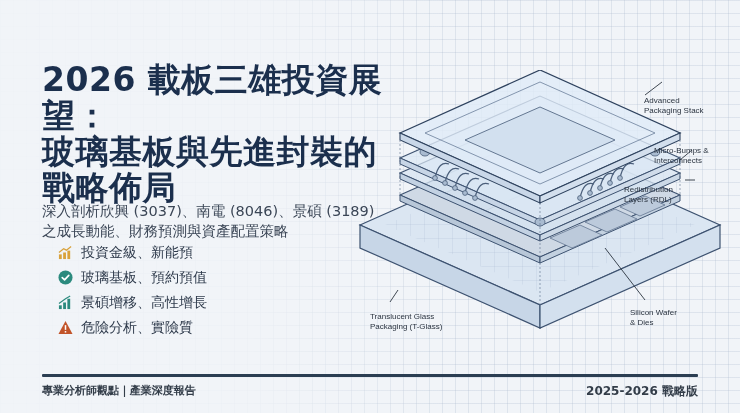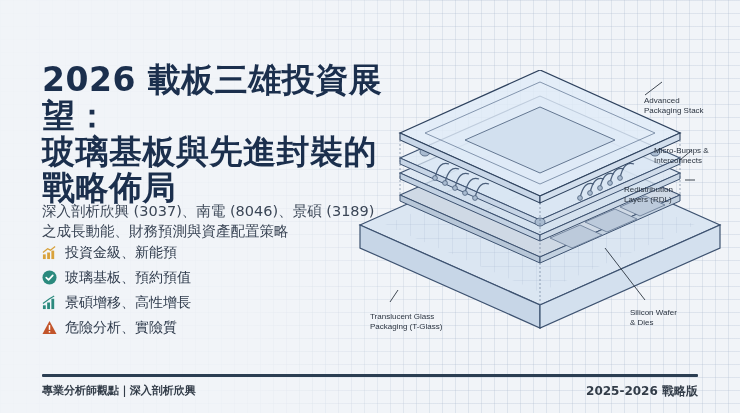--- a/index.html
+++ b/index.html
@@ -22,21 +22,21 @@
     .title {
       position: absolute; left: 42px; top: 62px; width: 380px;
       font-size: 33px; font-weight: bold; line-height: 36px;
       color: #1b2f4d; letter-spacing: 0.5px;
     }
     .subtitle {
       position: absolute; left: 42px; top: 180px; width: 340px;
       font-size: 14.5px; line-height: 20px; color: #3b4656; margin-top: 21px;
     }
     .features {
-      position: absolute; left: 42px; top: 240px;
+      position: absolute; left: 58px; top: 240px;
       list-style: none;
     }
     .features li {
       display: flex; align-items: center;
       height: 25px; font-size: 14px; color: #2e3a4b;
     }
     .features .ico { width: 15px; height: 15px; margin-right: 8px; display: inline-block; }
     .footer-line {
       position: absolute; left: 42px; top: 374px; width: 656px; height: 3px;
       background: #2b3e52; border-radius: 1px;
@@ -208,14 +208,14 @@
 <div class="label" style="left:370px; top:312px; text-align:left;">
   <div>Translucent Glass</div>
   <div>Packaging (T-Glass)</div>
 </div>
 <div class="label" style="left:630px; top:308px; text-align:left;">
   <div>Silicon Wafer</div>
   <div>&amp; Dies</div>
 </div>
 
 <div class="footer-line"></div>
-<div class="footer-left">專業分析師觀點｜深入剖析欣興</div>
+<div class="footer-left">專業分析師觀點｜產業深度報告</div>
 <div class="footer-right">2025-2026 戰略版</div>
 
 </body></html>

